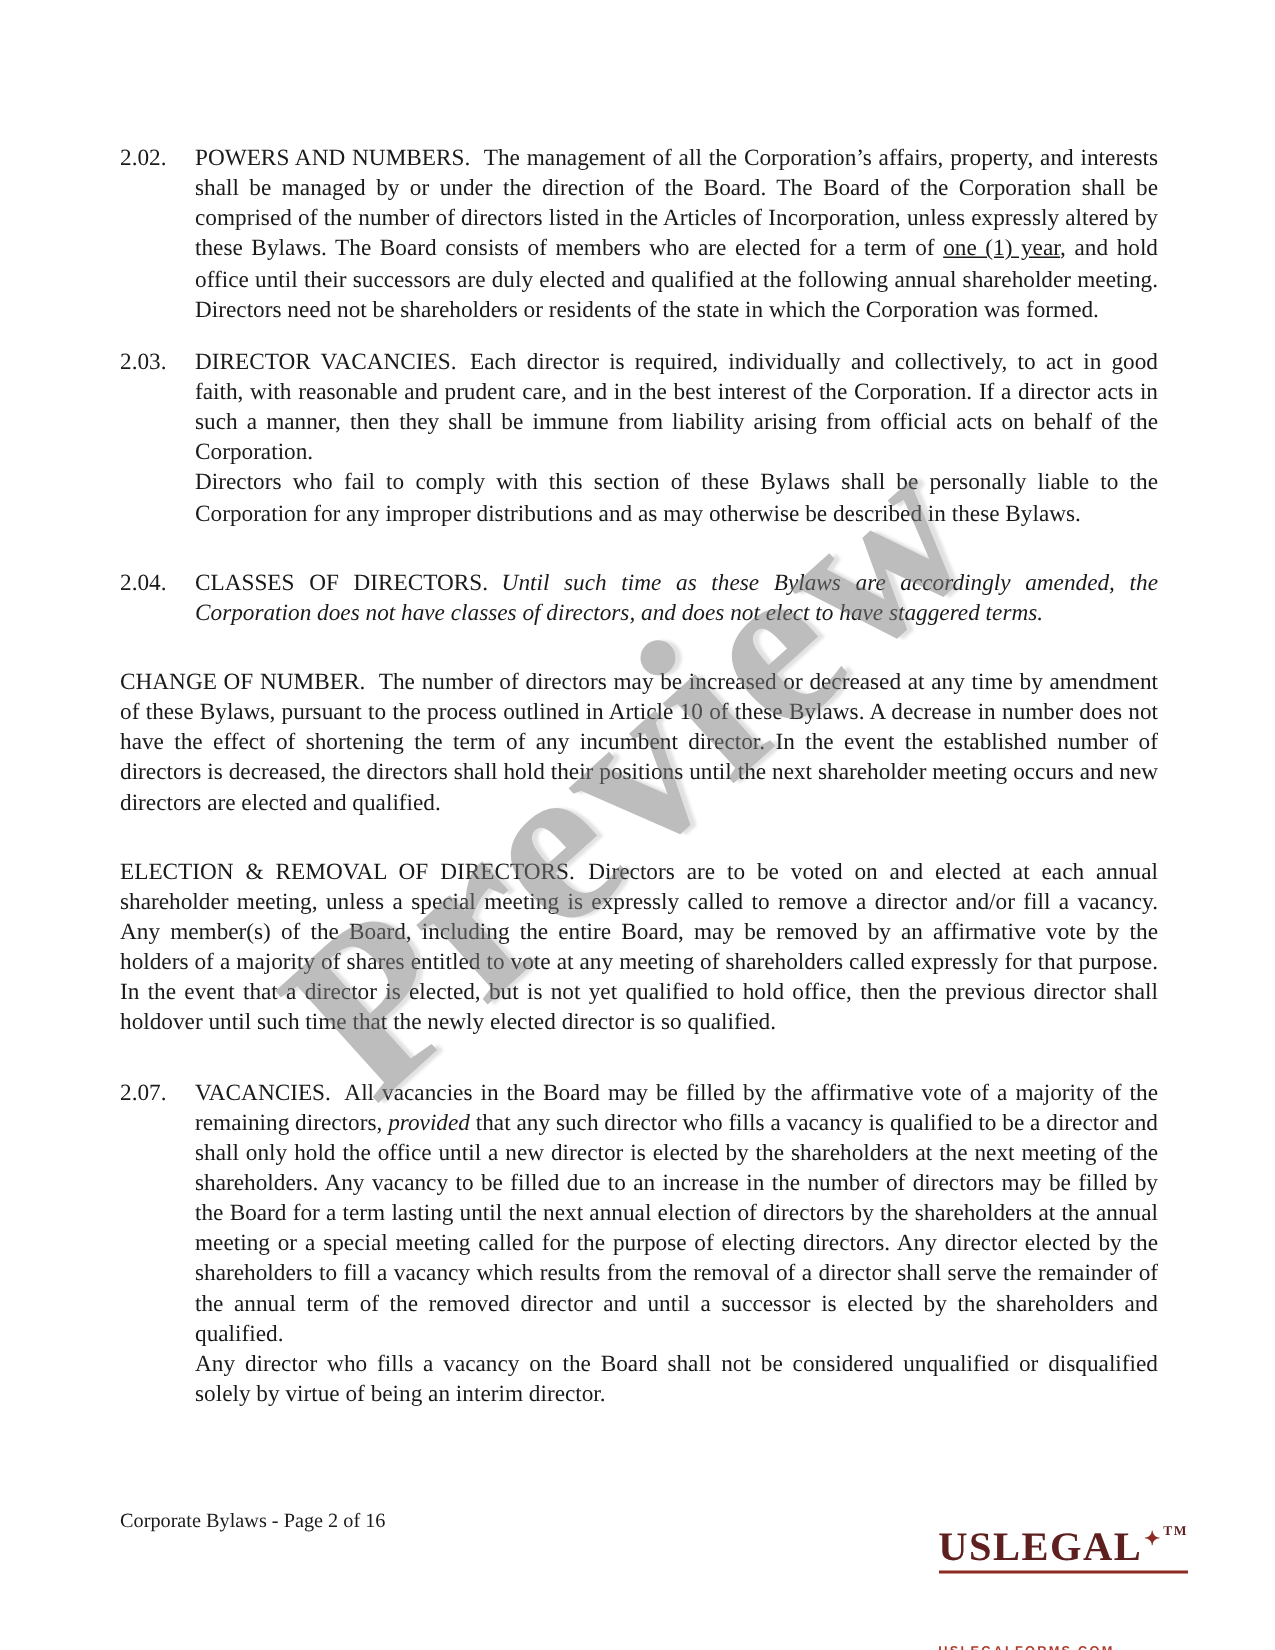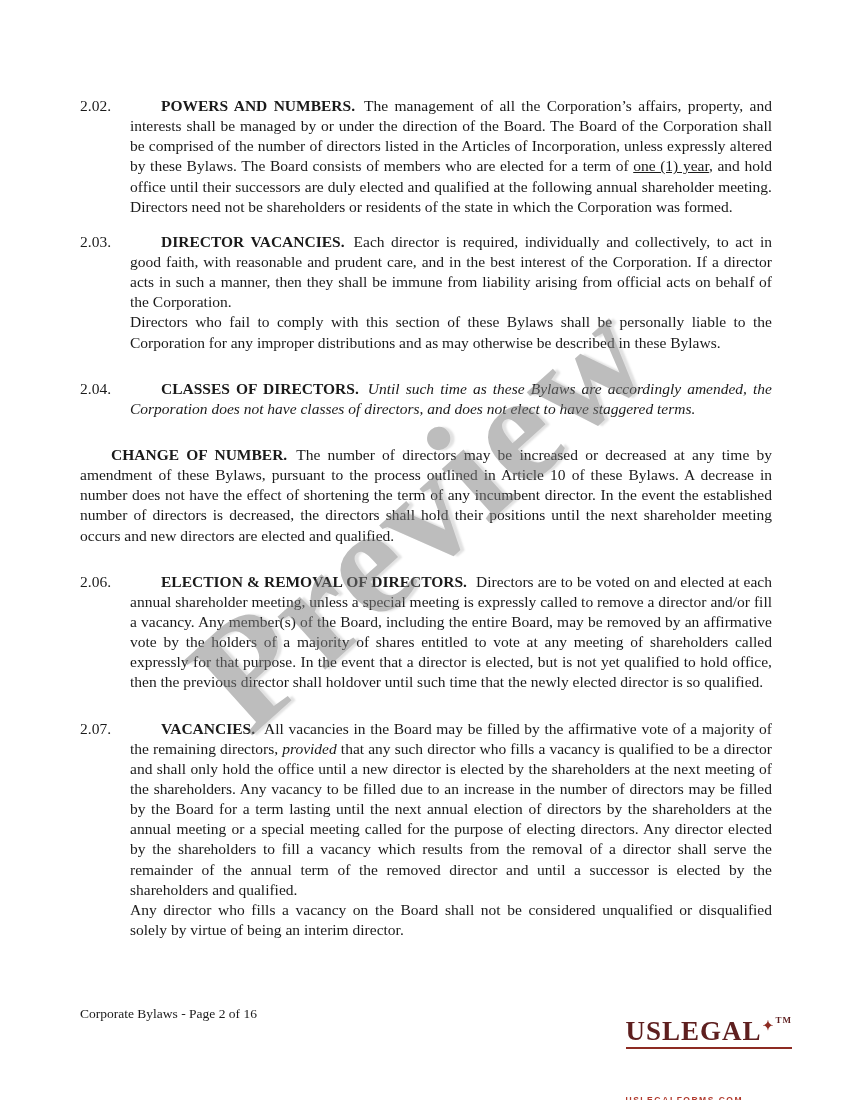--- a/index.html
+++ b/index.html
@@ -19,21 +19,21 @@
   .section { display:flex; margin-bottom:26px; }
   .section.tight { margin-bottom:15px; }
   .sec-num {
     flex:0 0 50px; width:50px;
     font-size:15.5px; line-height:1.3;
   }
   .sec-body {
     flex:1; font-size:15.5px; line-height:1.3;
     text-align:justify;
   }
-  .hd { font-weight:bold; margin-right:9px;margin-left:31px; }
+  .hd { font-weight:normal; margin-right:9px; }
   .para2 { margin-top:0; text-align:justify; }
   .it { font-style:italic; }
   .ul { text-decoration:underline; }
 
   .watermark {
     position:absolute;
     top:515px; left:420px;
     transform:translate(-50%,-50%) rotate(-42deg);
     font-size:155px;
     font-weight:bold;
@@ -122,21 +122,20 @@
     </div>
   </div>
 
   <div class="section">
     <div class="sec-body">
       <span class="hd">CHANGE OF NUMBER.</span><span>The number of directors may be increased or decreased at any time by amendment of these Bylaws, pursuant to the process outlined in Article 10 of these Bylaws. A decrease in number does not have the effect of shortening the term of any incumbent director. In the event the established number of directors is decreased, the directors shall hold their positions until the next shareholder meeting occurs and new directors are elected and qualified.</span>
     </div>
   </div>
 
   <div class="section">
-    <div class="sec-num">2.06.</div>
     <div class="sec-body">
       <span class="hd">ELECTION &amp; REMOVAL OF DIRECTORS.</span><span>Directors are to be voted on and elected at each annual shareholder meeting, unless a special meeting is expressly called to remove a director and/or fill a vacancy. Any member(s) of the Board, including the entire Board, may be removed by an affirmative vote by the holders of a majority of shares entitled to vote at any meeting of shareholders called expressly for that purpose. In the event that a director is elected, but is not yet qualified to hold office, then the previous director shall holdover until such time that the newly elected director is so qualified.</span>
     </div>
   </div>
 
   <div class="section">
     <div class="sec-num">2.07.</div>
     <div class="sec-body">
       <div><span class="hd">VACANCIES.</span><span>All vacancies in the Board may be filled by the affirmative vote of a majority of the remaining directors, </span><span class="it">provided</span><span> that any such director who fills a vacancy is qualified to be a director and shall only hold the office until a new director is elected by the shareholders at the next meeting of the shareholders. Any vacancy to be filled due to an increase in the number of directors may be filled by the Board for a term lasting until the next annual election of directors by the shareholders at the annual meeting or a special meeting called for the purpose of electing directors. Any director elected by the shareholders to fill a vacancy which results from the removal of a director shall serve the remainder of the annual term of the removed director and until a successor is elected by the shareholders and qualified.</span></div>
       <div class="para2">Any director who fills a vacancy on the Board shall not be considered unqualified or disqualified solely by virtue of being an interim director.</div>

